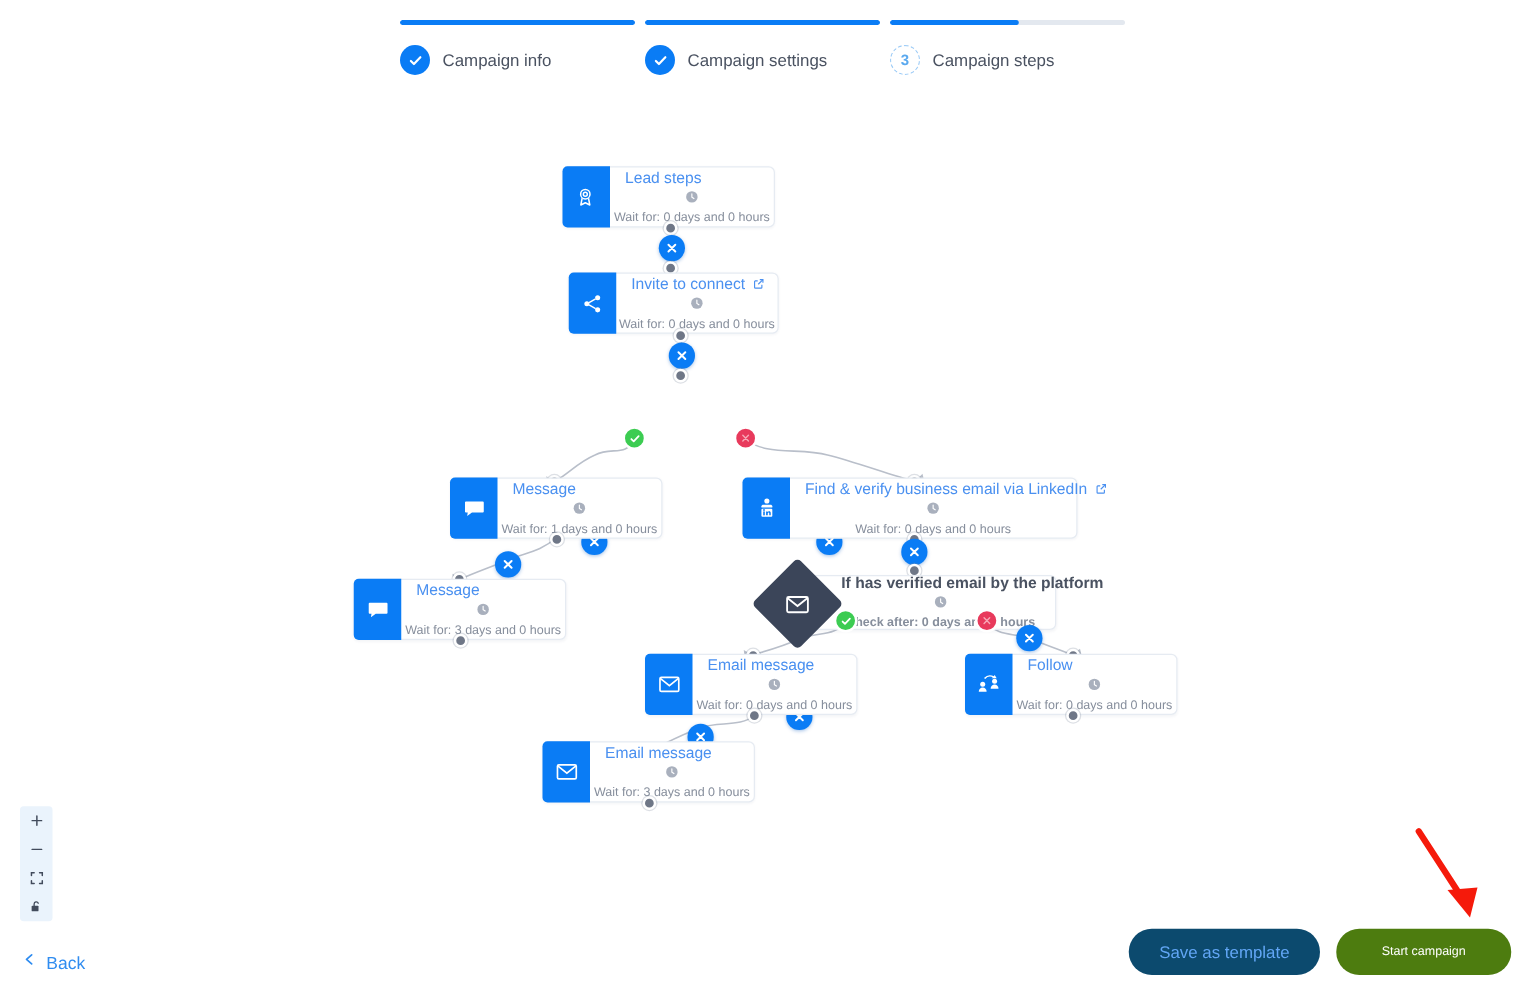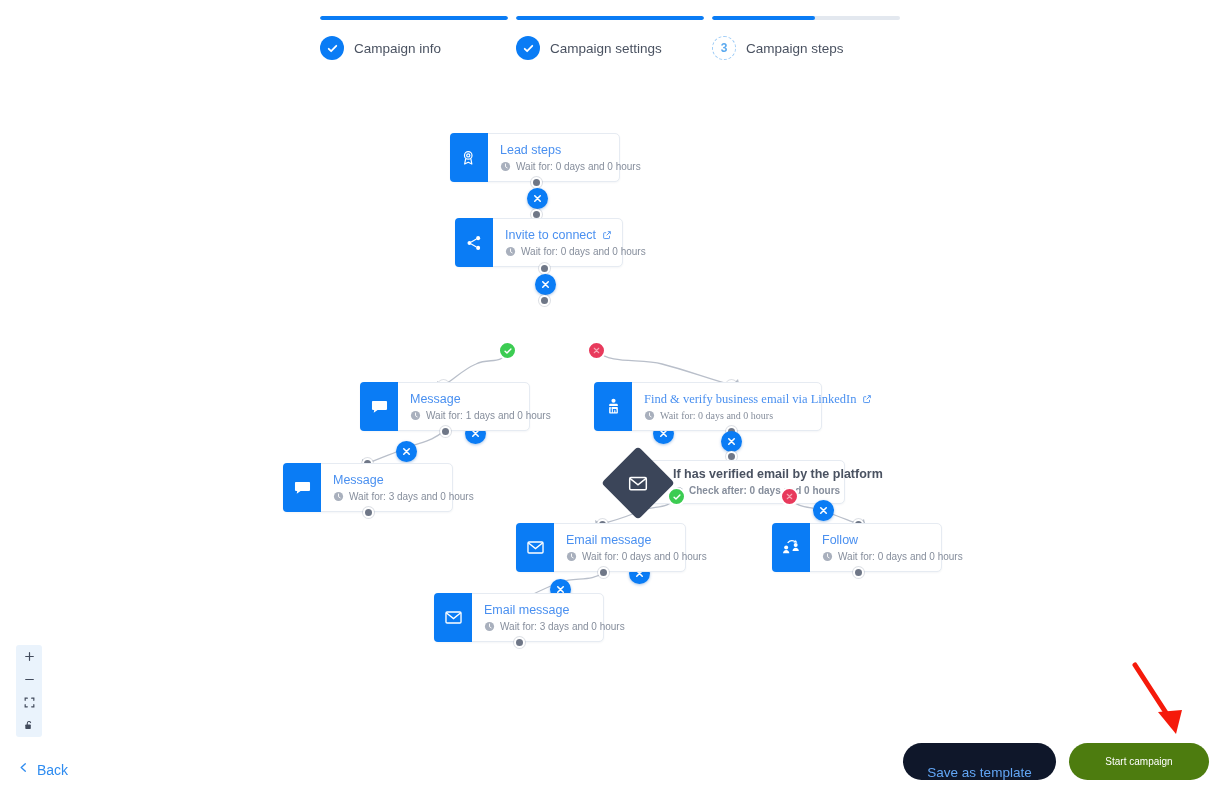--- a/index.html
+++ b/index.html
@@ -78,21 +78,21 @@
   }
   .node .ttl {
     font-size: 12.5px; color: #4a90f0;
     white-space: nowrap;
     display: flex; align-items: center; gap: 6px;
     line-height: 16px;
   }
   .node .sub {
     font-size: 10px; color: #868e9c;
     display: flex; align-items: center; gap: 5px;
-    white-space: nowrap; line-height: 14px; margin-top: 2px;
+    white-space: nowrap; line-height: 14px; margin-top: 2px; flex-direction: column;
   }
   .clock { flex: none; }
   .ext { flex: none; }
 
   
   .cond { height: 44px; }
   .cond .dia {
     position: absolute;
     left: -29px; top: -4px;
     width: 52px; height: 52px;
@@ -148,23 +148,23 @@
   #back {
     position: absolute; left: 18px; top: 760px;
     display: flex; align-items: center; gap: 8px;
     color: #2f8cf0; font-size: 14px;
   }
   #back .chev { font-size: 16px; color: #2f8cf0; }
 
   #savetpl {
     position: absolute; left: 903px; top: 743px;
     width: 153px; height: 37px;
-    background: #0f172a;
+    background: #0c4a6e;
     border-radius: 19px;
-    display: flex; align-items: flex-end; justify-content: center;
+    display: flex; align-items: center; justify-content: center;
     color: #62a6f5; font-size: 13.5px;
   }
   #startcmp {
     position: absolute; left: 1069px; top: 743px;
     width: 140px; height: 37px;
     background: #4d7c0f;
     border-radius: 19px;
     display: flex; align-items: center; justify-content: center;
     color: #ffffff; font-size: 10px;
   }
@@ -378,21 +378,21 @@
             <circle cx="12" cy="12" r="10" fill="#a9b0bd"></circle>
             <path d="M12 6.5v6l3.6 2.4" stroke="#fff" stroke-width="2" fill="none" stroke-linecap="round"></path>
           </svg>
         <span>Wait for: 3 days and 0 hours</span>
       </div>
     </div>
   </div>
   <div class="port" style="left:363px; top:437px;"></div>
 
   <div class="port" style="left:726px; top:310px;"></div>
-  <div class="node" style="left:594px; top:312px; width:228px;font-family:Liberation Serif, serif;">
+  <div class="node" style="left:594px; top:312px; width:268px;">
     <div class="ico">
       <svg width="19" height="19" viewBox="0 0 24 24" fill="#fff">
         <circle cx="12" cy="4.8" r="2.6"></circle>
         <path d="M6.5 10.2c0-1 .9-1.6 2-1.6h7c1.1 0 2 .6 2 1.6v1.2h-11z"></path>
         <rect x="6.5" y="12.6" width="11" height="8.2" rx="1"></rect>
         <rect x="8.3" y="15.3" width="1.6" height="4" fill="#0a7cf5"></rect>
         <circle cx="9.1" cy="13.9" r=".9" fill="#0a7cf5"></circle>
         <path d="M11.2 19.3v-4h1.5v.6c.4-.6 1-.7 1.6-.7 1 0 1.6.6 1.6 1.8v2.3h-1.5v-2c0-.5-.2-.8-.7-.8s-.8.3-.8.9v1.9z" fill="#0a7cf5"></path>
       </svg>
     </div>

